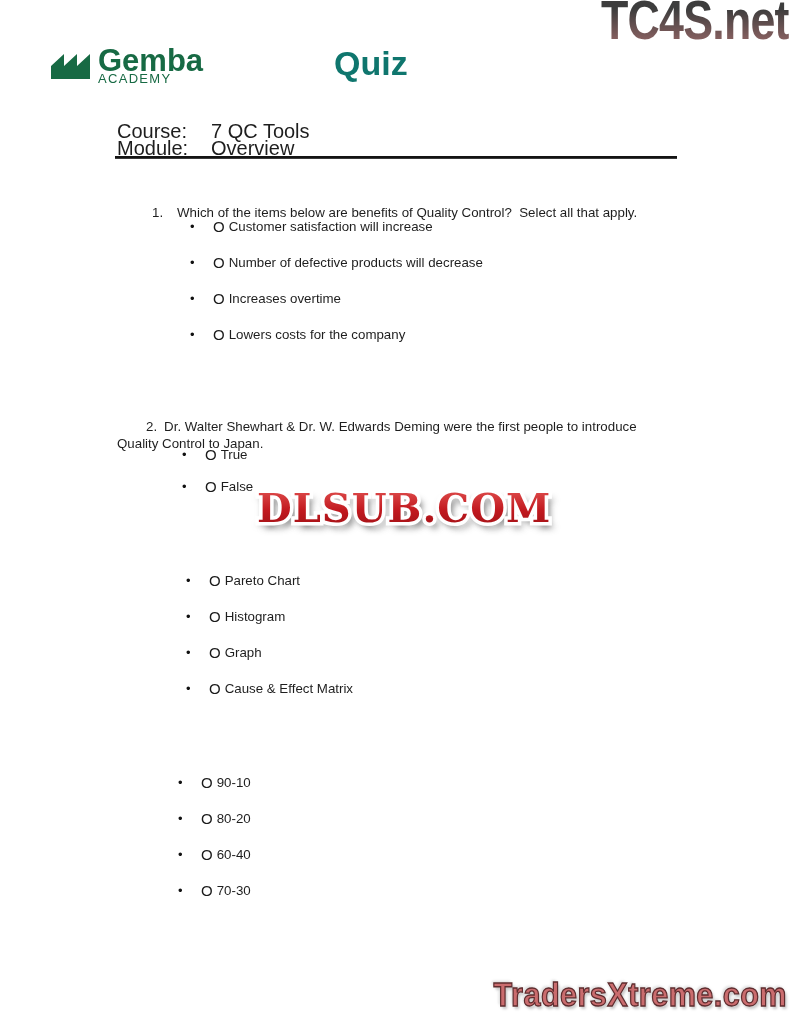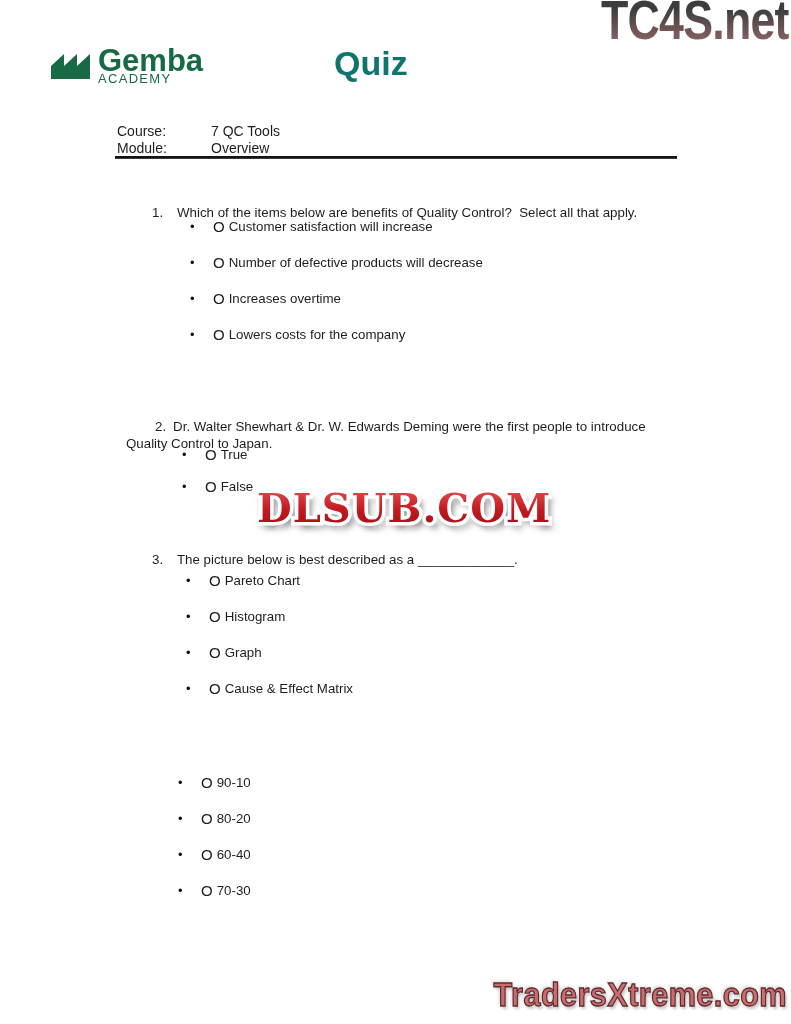--- a/index.html
+++ b/index.html
@@ -22,29 +22,29 @@
   .logo { position:absolute; left:50px; top:50px; display:flex; align-items:flex-start; }
   .logo-icon { width:44px; height:30px; display:block; }
   .logo-text { margin-left:4px; }
   .logo-name { display:block; font-size:31px; font-weight:bold; line-height:21px; color:var(--green,#176a44); }
   .logo-sub  { display:block; font-size:13px; font-weight:normal; letter-spacing:1.3px; color:var(--green,#176a44); }
 
   
   .title { position:absolute; left:334px; top:44px; margin:0; font-size:34px; font-weight:bold; color:#0f766e; }
 
   
-  .meta { position:absolute; left:117px; top:123px; font-size:14px; line-height:16.5px; color:#1e1e1e; }
+  .meta { position:absolute; left:117px; top:123px; font-size:20px; line-height:16.5px; color:#1e1e1e; }
   .meta-label { display:inline-block; width:94px; }
   .rule { position:absolute; left:115px; top:156px; width:562px; height:0;
           border-top:2px solid #141414; border-bottom:1px solid #3a3a3a; }
 
   
   .question { position:absolute; margin:12px; font-size:13.3px; line-height:17px; color:#1e1e1e; white-space:pre-wrap; }
   .q1 { left:140px; top:192px; width:600px; }
-  .q2 { left:114px; top:406px; width:560px; text-indent:29px; }
+  .q2 { left:105px; top:406px; width:560px; text-indent:29px; }
   .q3 { left:140px; top:539px; width:600px; }
   .q4 { left:133px; top:741px; width:620px; }
   .q1 .q-num, .q3 .q-num { display:inline-block; width:25px; text-indent:0; }
   .q4 .q-num { display:inline-block; width:20px; text-indent:0; }
   .q2 .q-num { margin-right:7px; }
 
   .options { position:absolute; margin:0; padding:0; list-style:none; font-size:13.3px; color:#1e1e1e; }
   .option { display:flex; align-items:center; height:14px; line-height:14px; margin-bottom:22px; }
   .bullet { width:23px; font-size:13px; color:#111; }
   .radio  { font-size:15px; line-height:14px; margin-right:4px; color:#1a1a1a; }
@@ -145,21 +145,20 @@
         <span class="radio">O</span>
         <span class="option-label">False</span>
       </li>
   </ul>
 
   <div class="dlsub-wrap">
     <span class="dlsub-shadow">DLSUB.COM</span>
     <span class="dlsub-fill">DLSUB.COM</span>
   </div>
 
-  <p class="question q3"><span class="q-num">3.</span><span class="q-text">The picture below is best described as a _____________.</span></p>
   <ul class="options opts-3">
     <li class="option">
         <span class="bullet">•</span>
         <span class="radio">O</span>
         <span class="option-label">Pareto Chart</span>
       </li>
     <li class="option">
         <span class="bullet">•</span>
         <span class="radio">O</span>
         <span class="option-label">Histogram</span>

